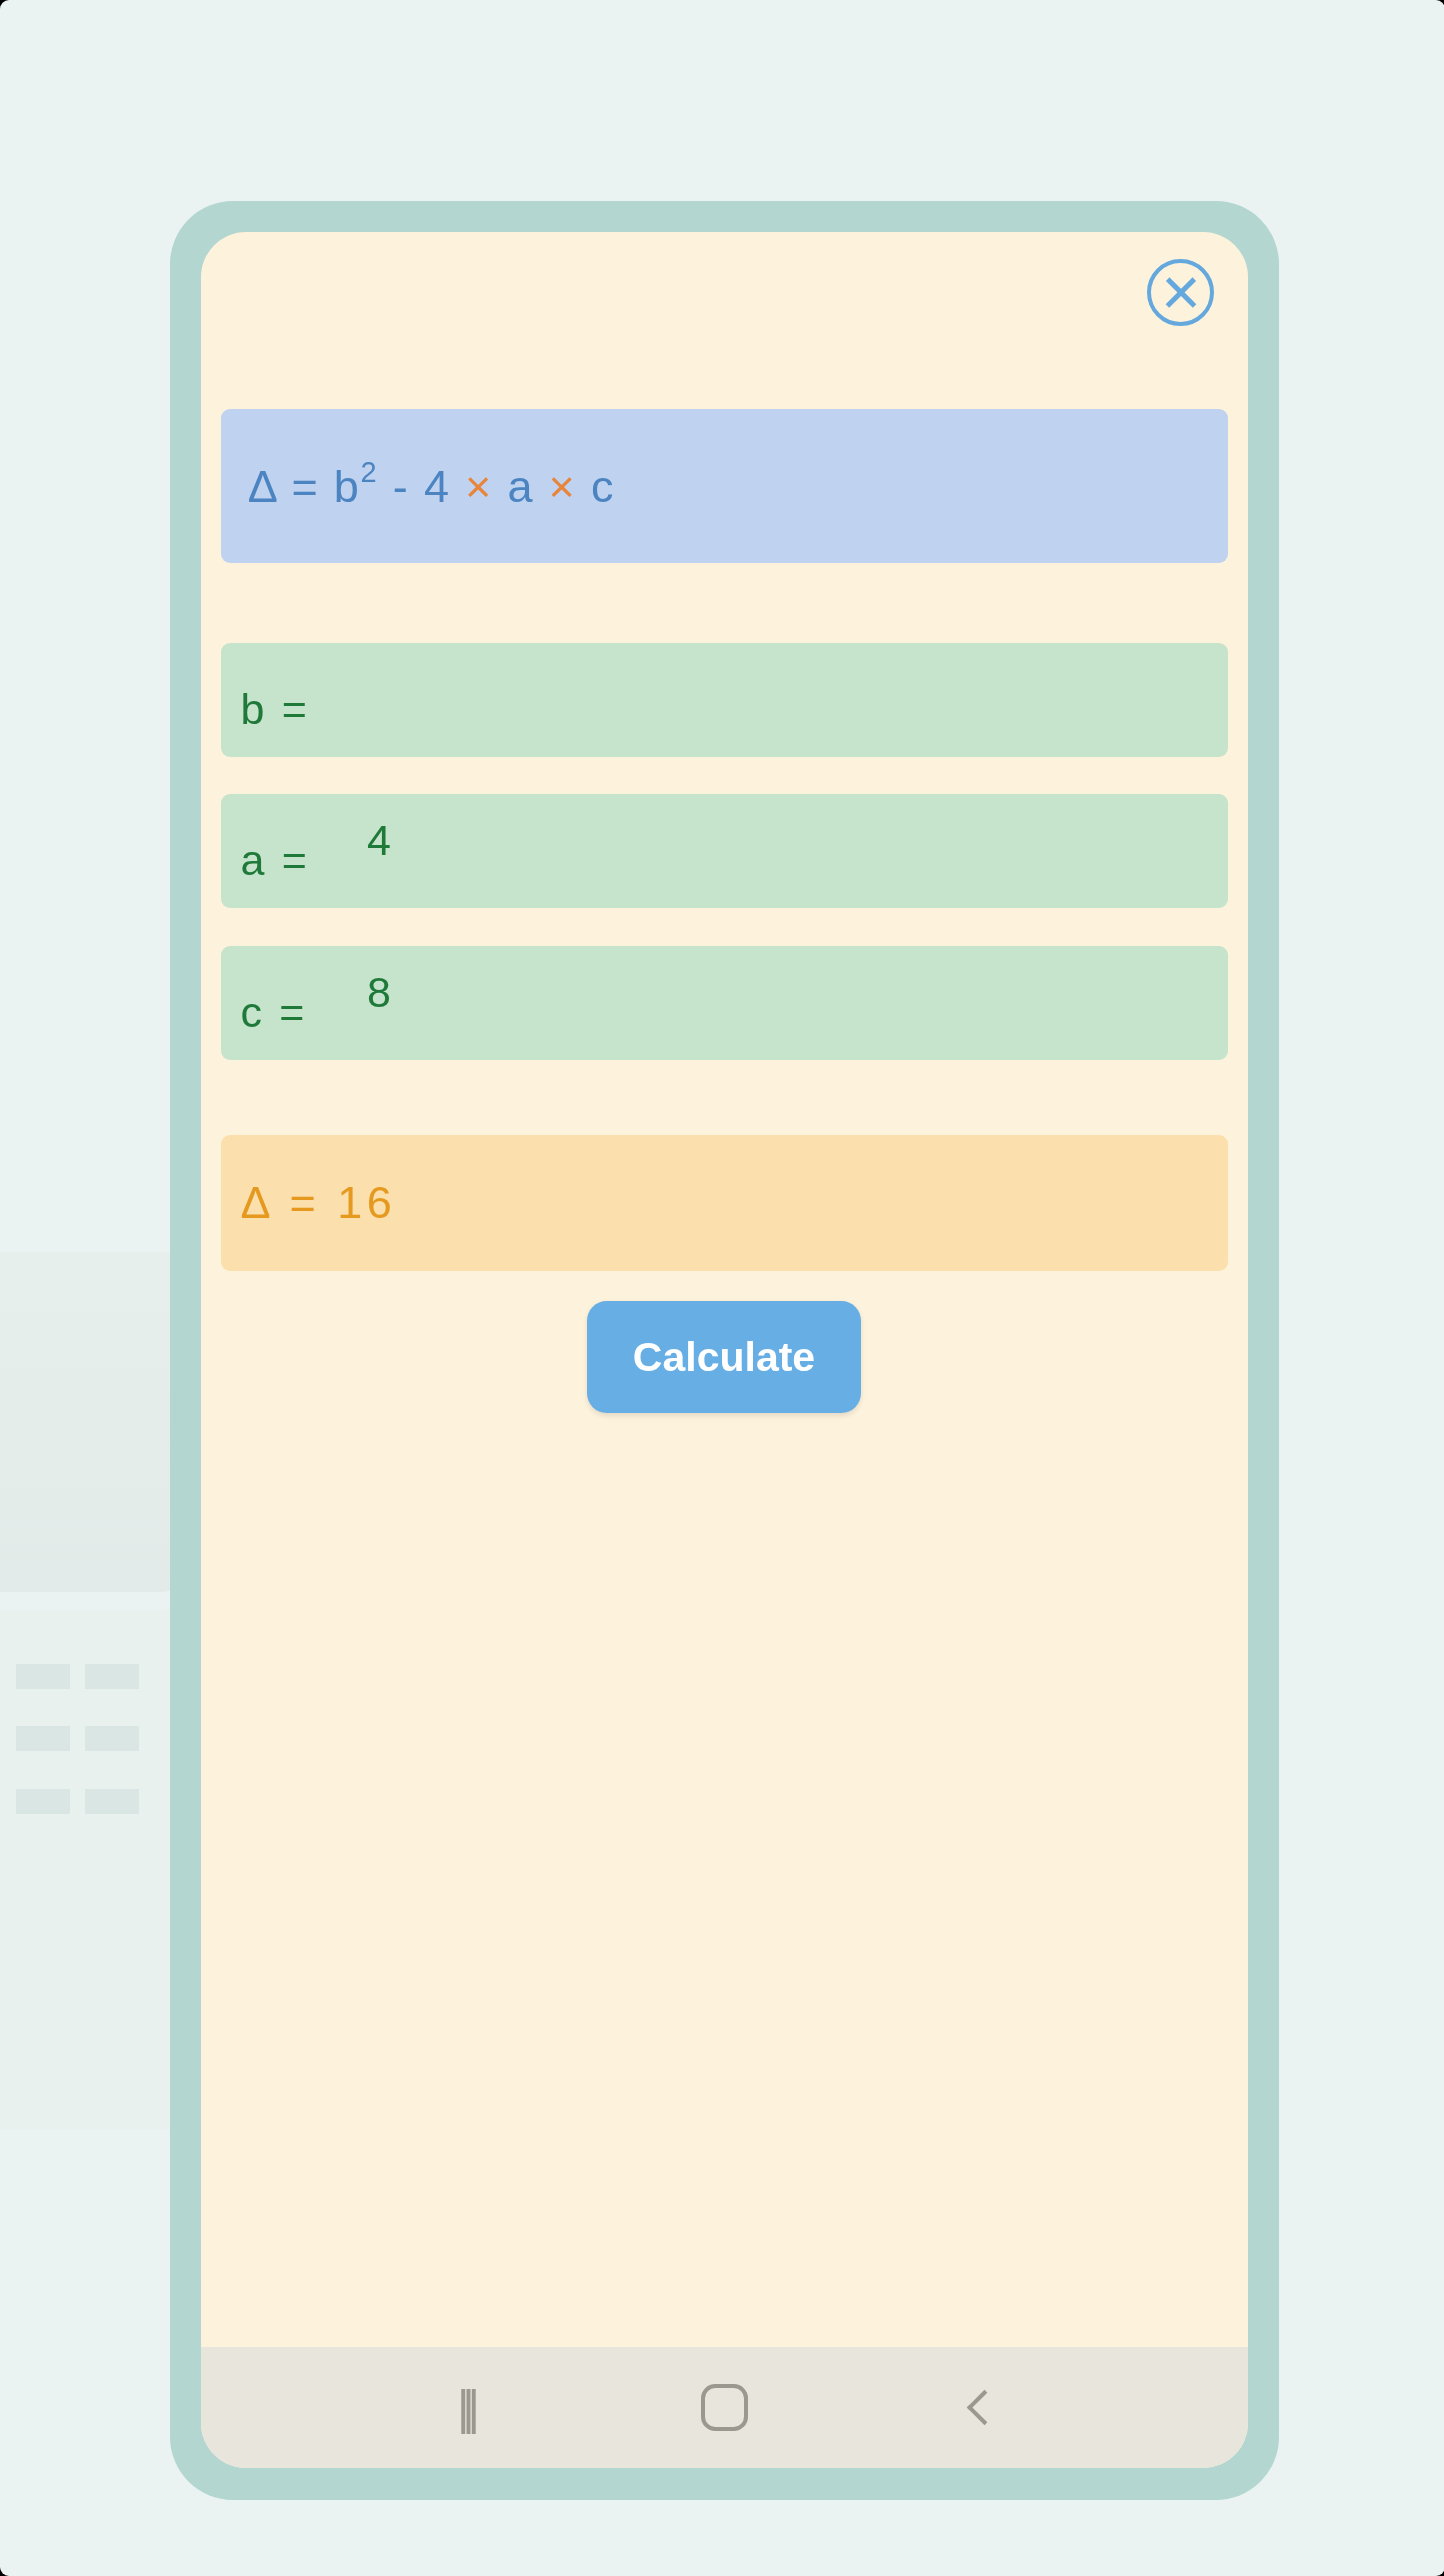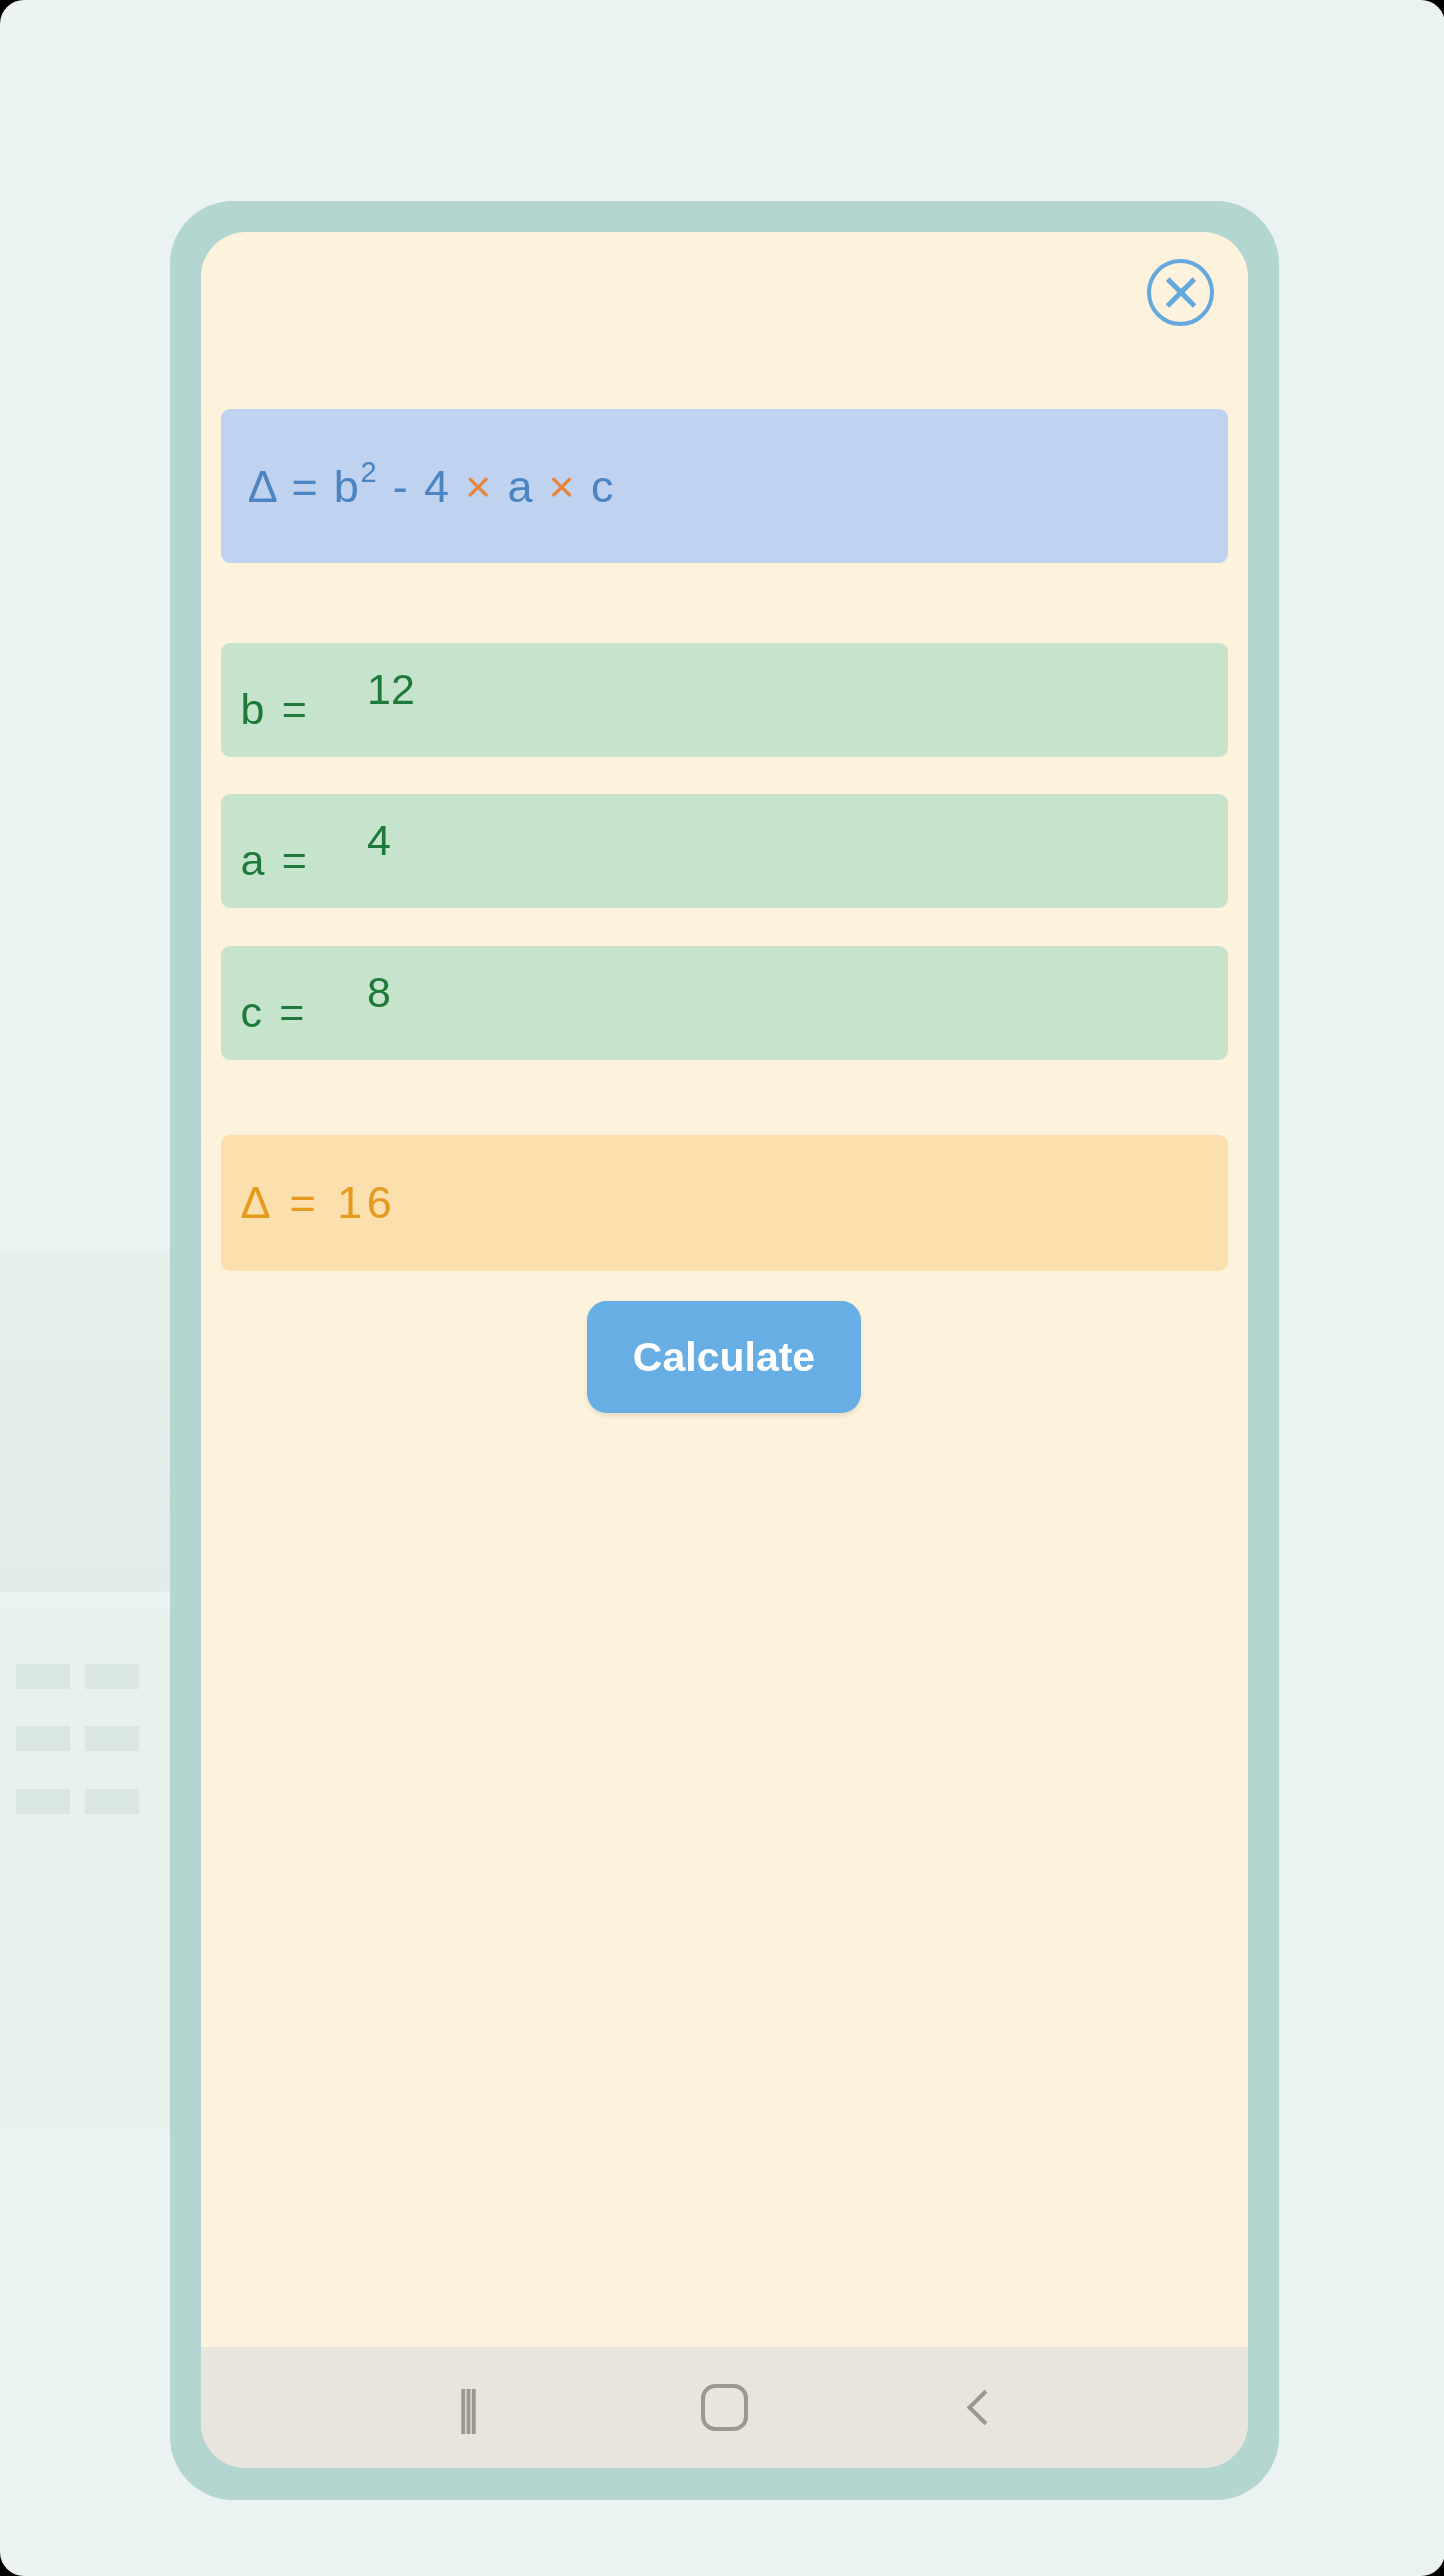--- a/index.html
+++ b/index.html
@@ -25,21 +25,21 @@
     .corner-tr { top: 0; right: 0; }
     .corner-bl { bottom: 0; left: 0; }
     .corner-br { bottom: 0; right: 0; }
     .outer-container {
       position: absolute;
       top: 0;
       left: 0;
       width: 100%;
       height: 100%;
       background: #eaf3f1;
-      border-radius: 24px;
+      border-radius: 9px;
     }
     .bg-building {
       position: absolute;
       left: 0;
       top: 626px;
       width: 174px;
       height: 805px;
       z-index: 1;
     }
     .bg-roof {
@@ -282,21 +282,20 @@
       </button>
 
       <div class="formula-box">
         <span class="formula-content">
           <span class="delta">Δ</span><span class="eq"> = </span><span class="var-b">b</span><span class="sup">2</span><span class="minus"> - </span><span class="num4">4</span><span class="times"> × </span><span class="var-a">a</span><span class="times"> × </span><span class="var-c">c</span>
         </span>
       </div>
 
       <div class="input-box input-b">
         <span class="input-label">b = </span>
-        <input class="input-value" value="12" style="">
       </div>
 
       <div class="input-box input-a">
         <span class="input-label">a = </span>
         <input class="input-value" value="4" style="">
       </div>
 
       <div class="input-box input-c">
         <span class="input-label">c = </span>
         <input class="input-value" value="8" style="">

